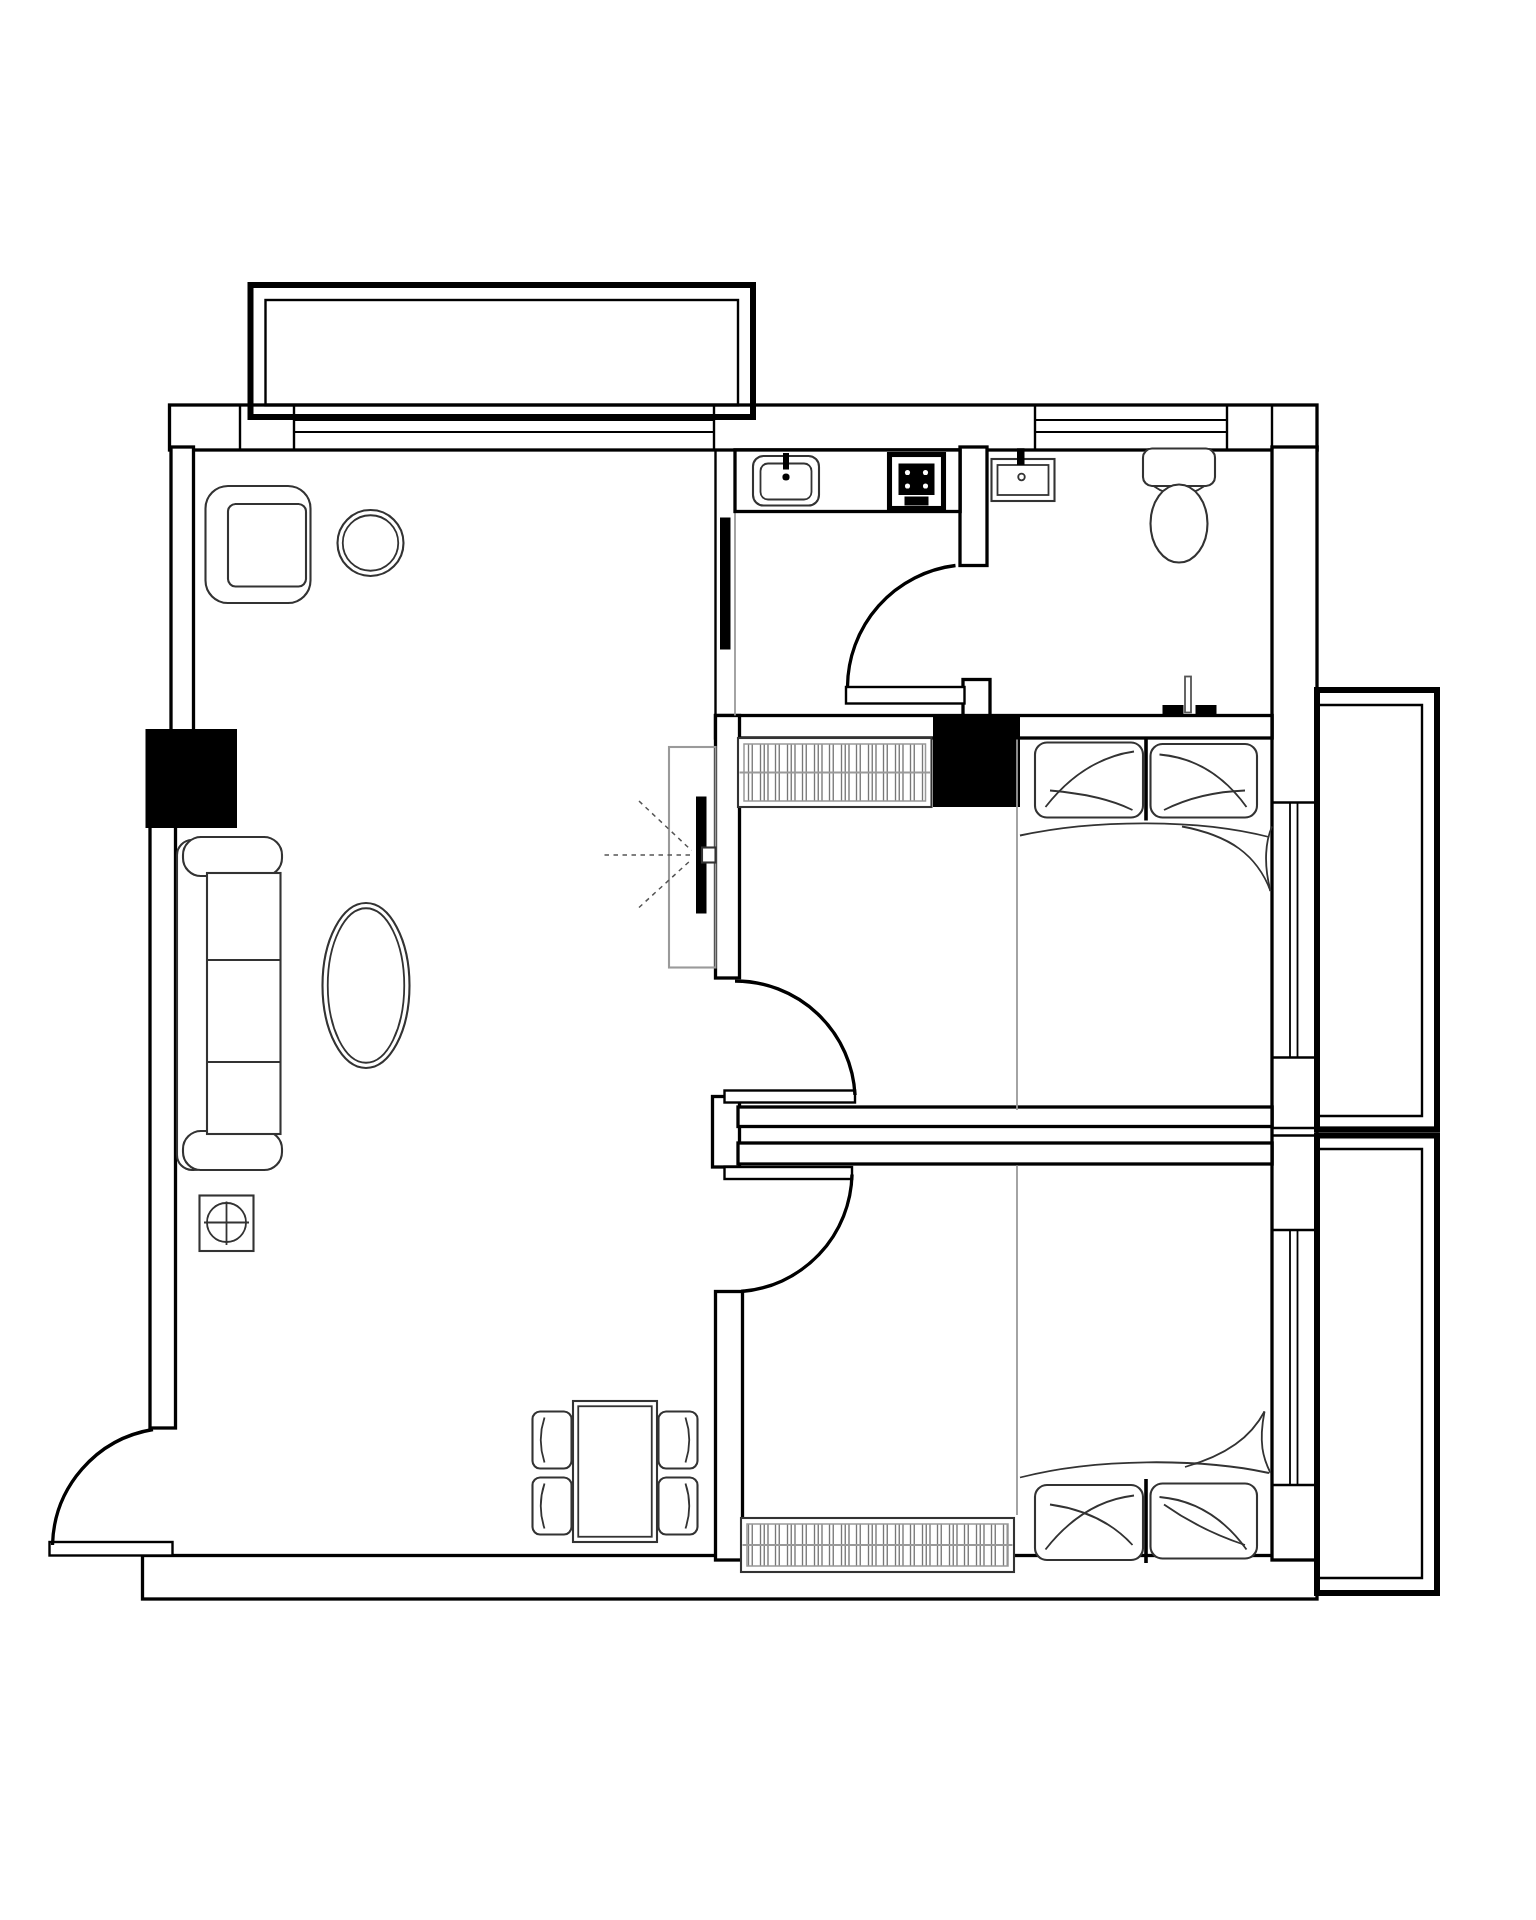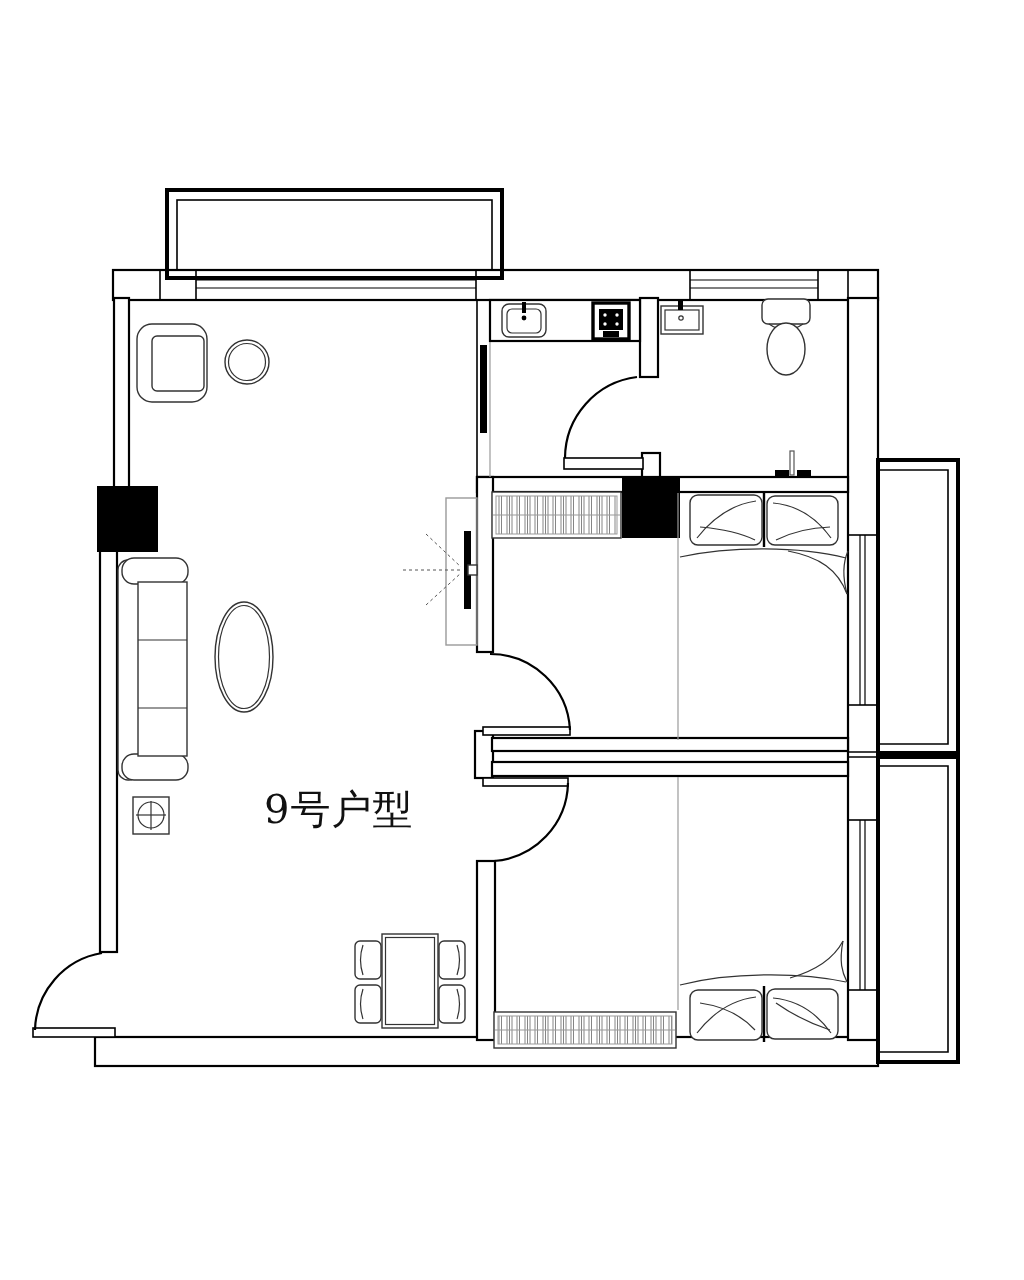--- a/index.html
+++ b/index.html
@@ -284,15 +284,14 @@
     <path class="furnl" d="M 700 1003 Q 735 1008 755 1030"></path>
     <path class="furnl" d="M 773 998 Q 808 1001 831 1033"></path>
     <path class="furnl" d="M 776 1003 Q 800 1020 830 1030"></path>
     <path class="furnl" d="M 680 985 C 730 972 800 972 846 982"></path>
     <path class="furnl" d="M 790 978 C 818 970 834 958 843 941"></path>
     <path class="furnl" d="M 843 941 C 839 962 842 972 847 982"></path>
   </g>
 
 </svg>
 
-<div id="plan-title">9号户型</div>
 
 </div>
 
 </body></html>

